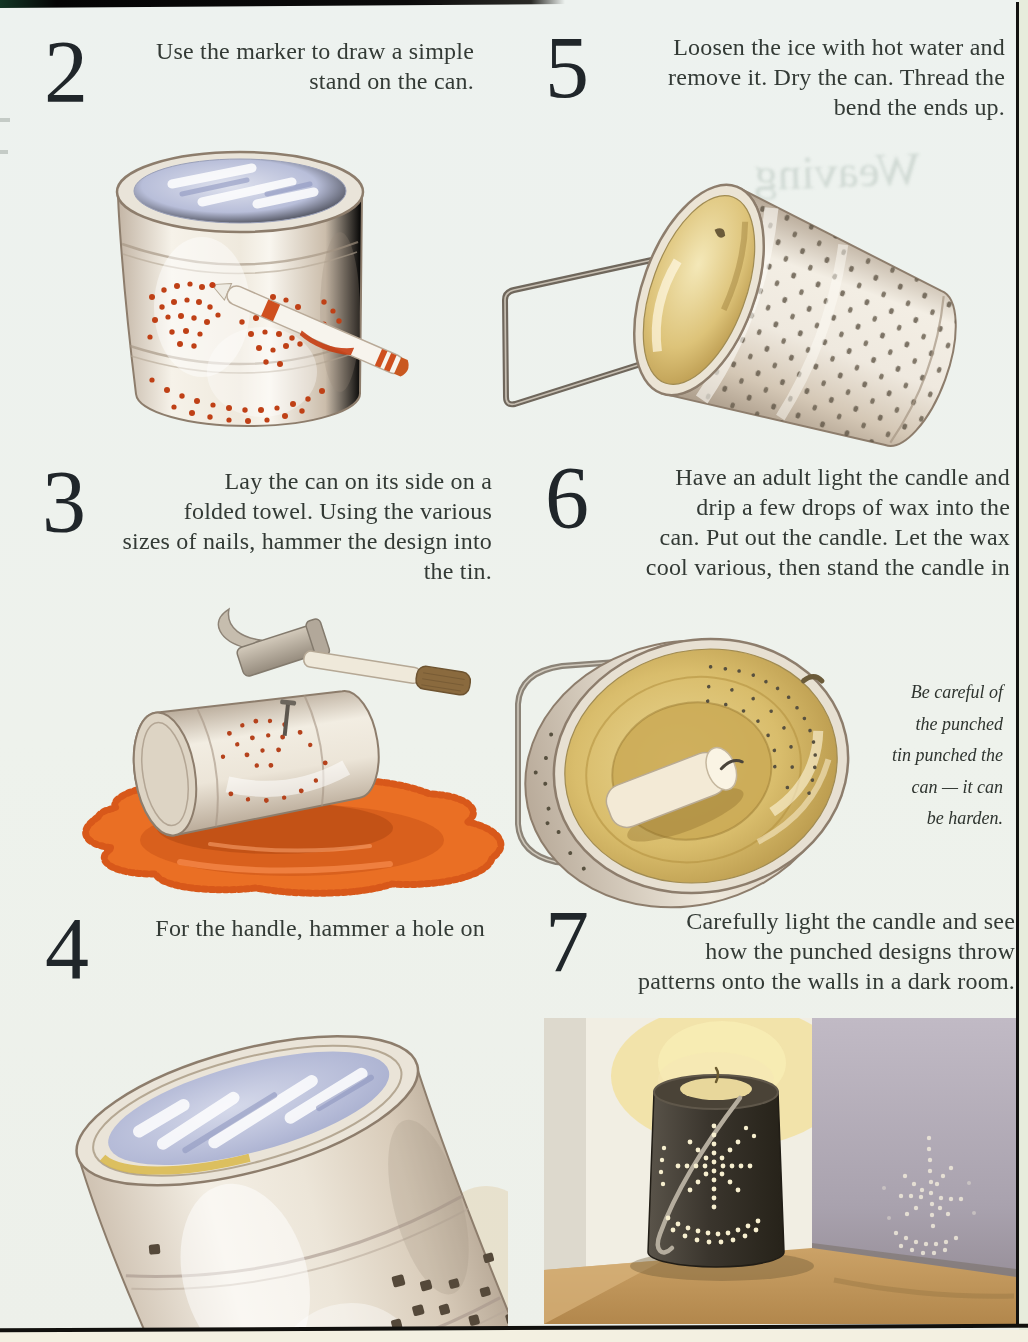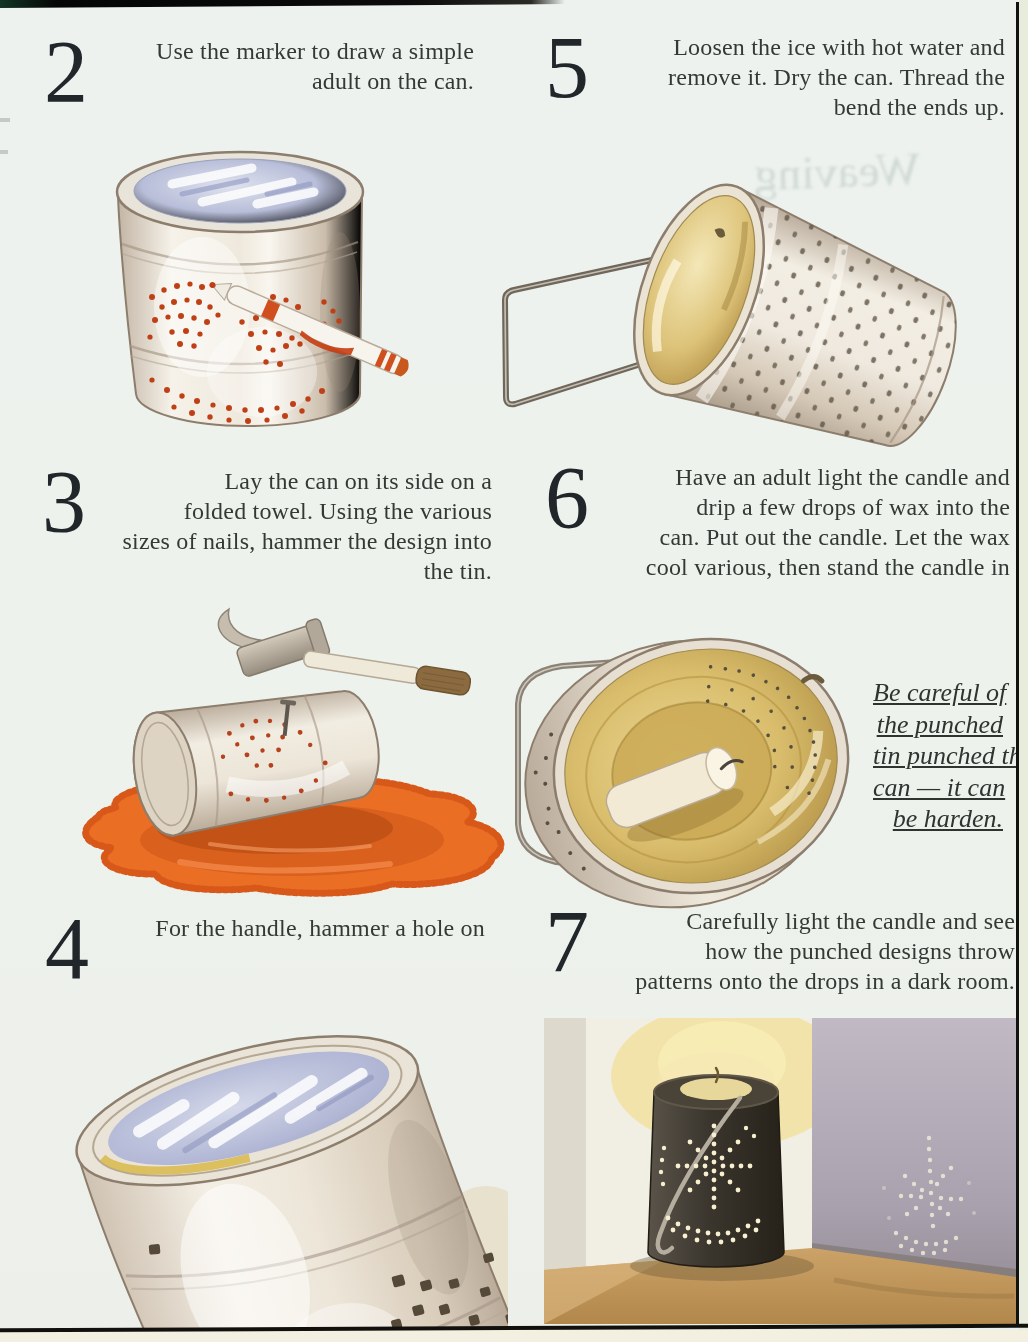--- a/index.html
+++ b/index.html
@@ -4,21 +4,21 @@
 <style>
   html,body{margin:0;padding:0;background:#d8d8d0;}
   .page{position:relative;width:1028px;height:1342px;overflow:hidden;
         background:linear-gradient(180deg,#edf2ef 0%,#eef2ec 55%,#edf0ea 100%);
         font-family:"Liberation Serif",serif;}
   .step{position:absolute;color:#333a35;font-size:24px;line-height:30px;letter-spacing:.2px;}
   .num{position:absolute;left:0;top:-6px;font-size:88px;line-height:84px;color:#20262a;}
   .ln{white-space:nowrap;text-align:right;}
   .ln.ind{padding-left:57px;}
   .caution{position:absolute;left:873px;top:677px;width:130px;font-style:italic;
-           font-size:26px;line-height:31.5px;color:#2e342f;text-decoration:underline;}
+           font-size:18px;line-height:31.5px;color:#2e342f;}
   .bleed{position:absolute;left:660px;top:146px;width:260px;font-size:47px;color:rgba(140,158,150,.30);
          transform:scaleX(-1) rotate(2deg);filter:blur(1.6px);font-style:normal;}
   .art{position:absolute;}
   
   .top-bar{position:absolute;left:0;top:0;width:565px;height:8px;
            background:linear-gradient(90deg,#123524,#050505 10%,#0b0b0b 72%,#2a2a26 94%,rgba(40,40,38,0));
            clip-path:polygon(0 0,100% 0,100% 50%,0 100%);}
   .edge-right{position:absolute;left:1016px;top:2px;width:3px;height:1324px;background:#121210;}
   .edge-right-strip{position:absolute;left:1019px;top:0;width:9px;height:1342px;background:#e7ecdc;}
   .edge-bottom{position:absolute;left:-4px;top:1326px;width:1040px;height:4px;background:#11100d;
@@ -29,21 +29,21 @@
 </head>
 <body>
 
 <div class="page">
 
   <div class="bleed">Weaving</div>
 
   <section class="step" style="left:44px;top:36px;width:430px;">
     <span class="num">2</span>
     <div class="ln ind">Use the marker to draw a simple</div>
-    <div class="ln ind">adult on the can.</div>
+    <div class="ln ind">stand on the can.</div>
   </section>
 
   <section class="step" style="left:545px;top:32px;width:460px;">
     <span class="num">5</span>
     <div class="ln ind">Loosen the ice with hot water and</div>
     <div class="ln ind">remove it. Dry the can. Thread the</div>
     <div class="ln">bend the ends up.</div>
   </section>
 
   <svg class="art" style="left:52px;top:132px;" width="410" height="330" viewBox="0 0 410 330">
@@ -383,21 +383,21 @@
 
   <section class="step" style="left:45px;top:913px;width:440px;">
     <span class="num">4</span>
     <div class="ln ind">For the handle, hammer a hole on</div>
   </section>
 
   <section class="step" style="left:545px;top:906px;width:470px;">
     <span class="num">7</span>
     <div class="ln ind">Carefully light the candle and see</div>
     <div class="ln ind">how the punched designs throw</div>
-    <div class="ln">patterns onto the drops in a dark room.</div>
+    <div class="ln">patterns onto the walls in a dark room.</div>
   </section>
 
   <svg class="art" style="left:16px;top:1016px;" width="492" height="326" viewBox="0 0 492 326">
     <defs>
       <linearGradient id="g5body" x1="0" y1="0" x2="1" y2="0">
         <stop offset="0" stop-color="#cfc2b2"></stop>
           <stop offset=".3" stop-color="#f4efe5"></stop>
         <stop offset=".55" stop-color="#ece5d8"></stop>
           <stop offset=".8" stop-color="#d9ccba"></stop>
         <stop offset="1" stop-color="#b3a492"></stop>

